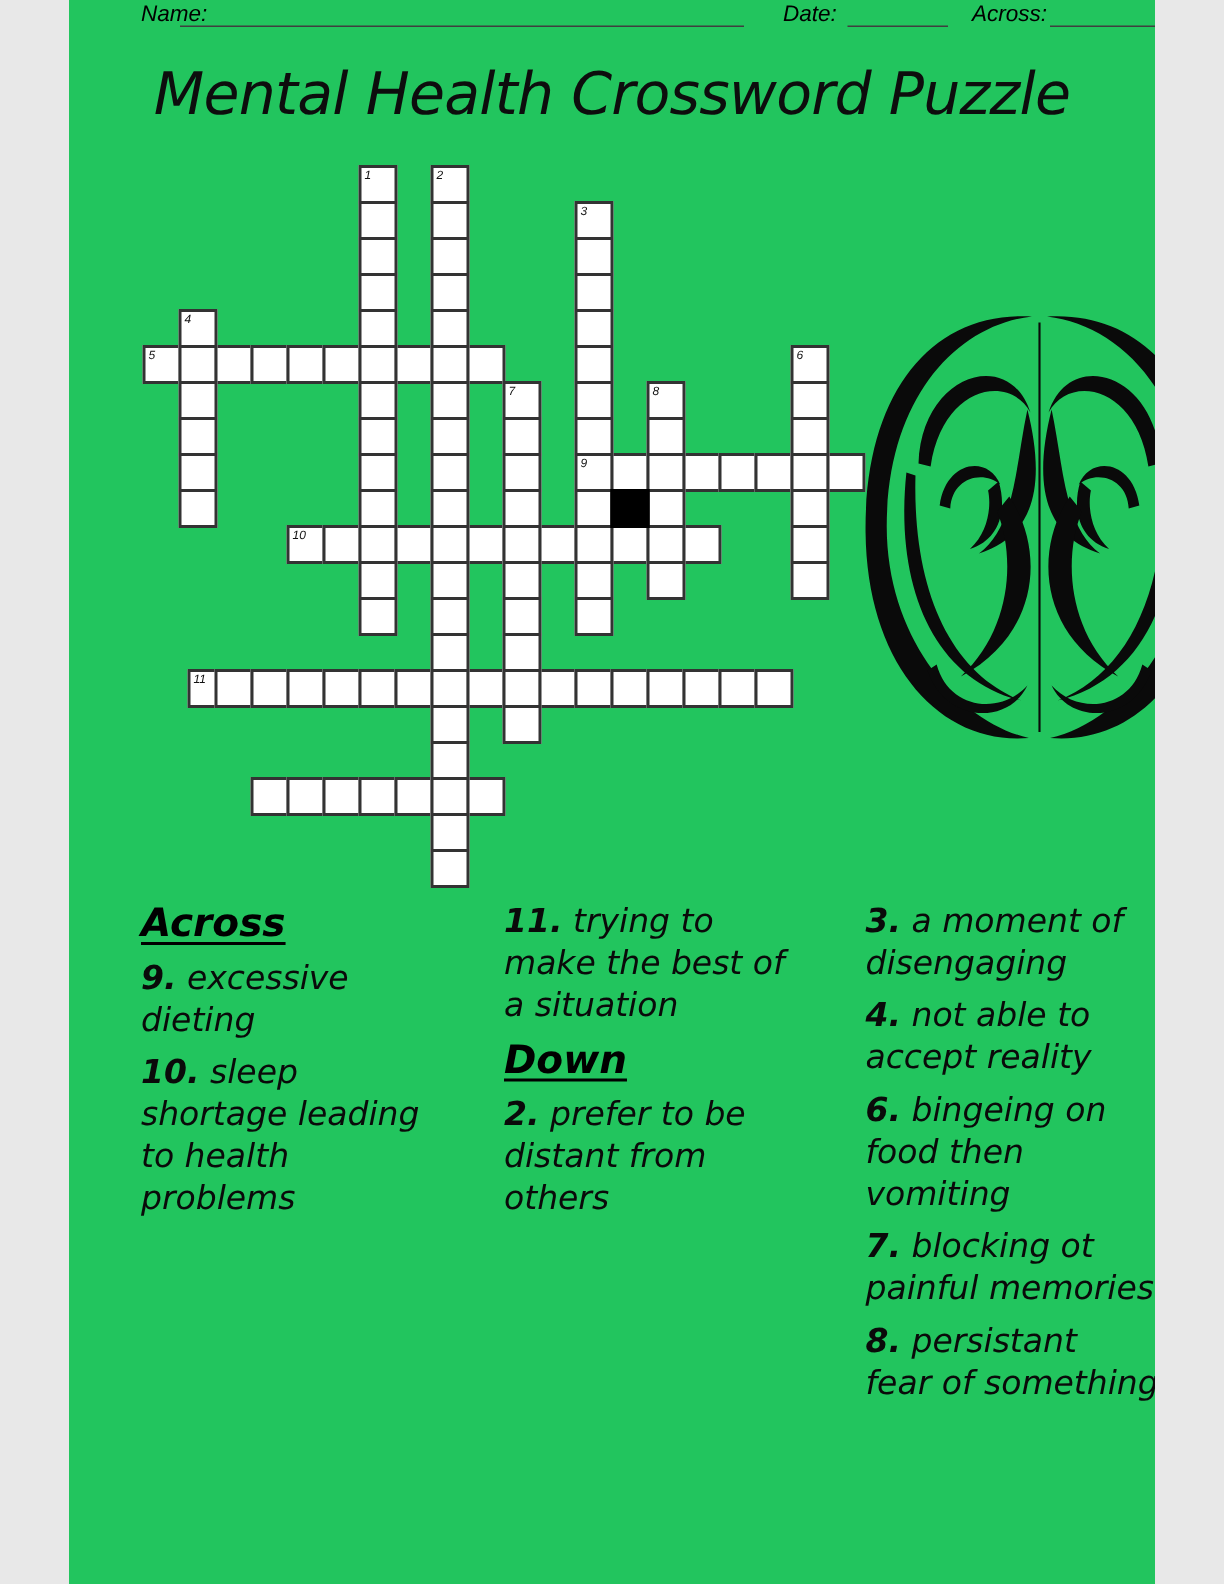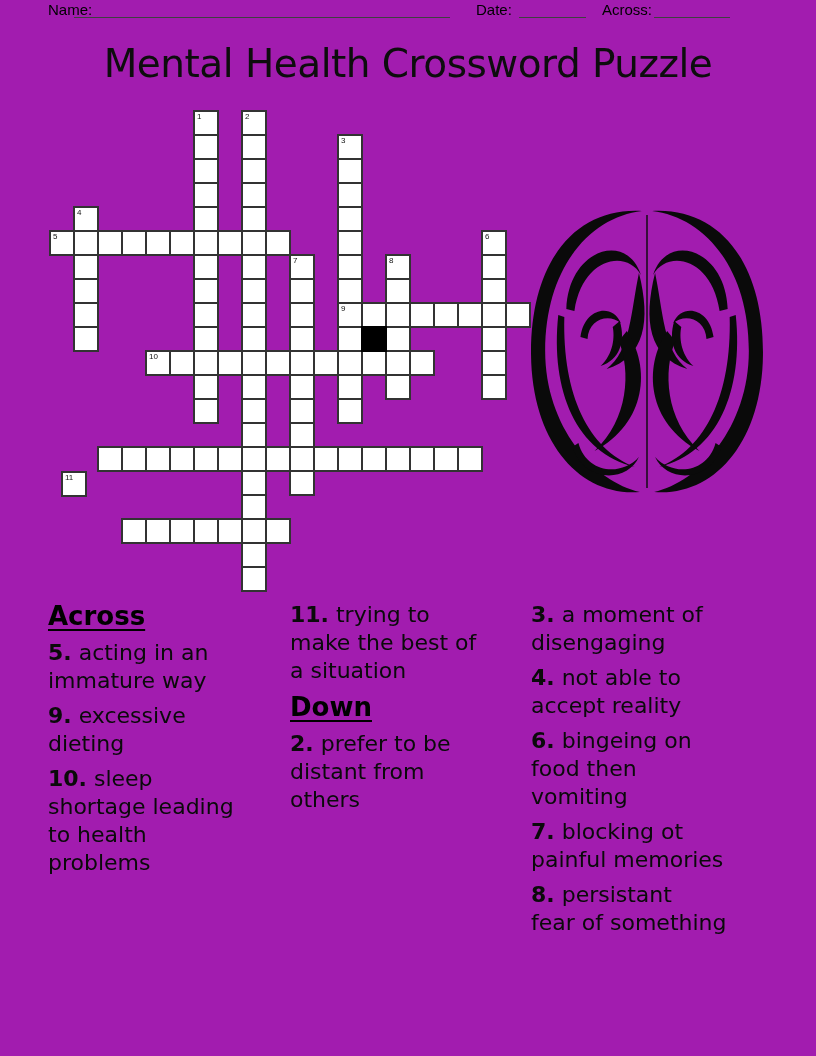--- a/index.html
+++ b/index.html
@@ -1,17 +1,17 @@
 <!DOCTYPE html>
 <html><head>
 <meta charset="utf-8">
 <style>
   html,body{margin:0;padding:0;background:#e8e8e8;}
-  .page{position:relative;width:816px;height:1056px;margin:0 auto;background:#a21caf;
-        font-family:"DejaVu Sans",sans-serif;overflow:hidden;color:#0a0a0a;}
+  .page{position:relative;width:724px;height:1056px;margin:0 auto;background:#22c55e;
+        font-family:"DejaVu Sans",sans-serif;overflow:hidden;color:#0a0a0a;font-style:italic;}
 
   
   .hdr-label{position:absolute;top:1px;font-family:"Liberation Sans",sans-serif;
              font-size:15px;line-height:18px;color:#000;}
   .hdr-line{position:absolute;top:17px;height:0;border-top:1.6px solid #3f3f3f;}
 
   
   .title{position:absolute;top:39px;left:0;width:100%;text-align:center;
          font-size:39px;line-height:50px;letter-spacing:-0.5px;color:#0d0d0d;}
 
@@ -80,21 +80,21 @@
       <div class="cell" style="left: 144px; top: 240px; border-color: rgb(51, 51, 51);"></div>
       <div class="cell" style="left: 168px; top: 240px; border-color: rgb(51, 51, 51);"></div>
       <div class="cell" style="left: 192px; top: 240px; border-color: rgb(51, 51, 51);"></div>
       <div class="cell" style="left: 216px; top: 240px; border-color: rgb(51, 51, 51);"></div>
       <div class="cell" style="left: 240px; top: 240px; border-color: rgb(51, 51, 51);"></div>
       <div class="cell" style="left: 264px; top: 240px; border-color: rgb(51, 51, 51);"></div>
       <div class="cell" style="left: 288px; top: 240px; border-color: rgb(51, 51, 51);"></div>
       <div class="cell" style="left: 312px; top: 240px; border-color: rgb(51, 51, 51);"></div>
       <div class="cell" style="left: 336px; top: 240px; border-color: rgb(51, 51, 51);"></div>
       <div class="cell" style="left: 360px; top: 240px; border-color: rgb(51, 51, 51);"></div>
-      <div class="cell" style="left: 12px; top: 336px; border-color: rgb(51, 51, 51); margin-top: 25px;">
+      <div class="cell" style="left: 30px; top: 336px; border-color: rgb(51, 51, 51);">
         <span class="cellnum">11</span>
       </div>
       <div class="cell" style="left: 48px; top: 336px; border-color: rgb(51, 51, 51);"></div>
       <div class="cell" style="left: 72px; top: 336px; border-color: rgb(51, 51, 51);"></div>
       <div class="cell" style="left: 96px; top: 336px; border-color: rgb(51, 51, 51);"></div>
       <div class="cell" style="left: 120px; top: 336px; border-color: rgb(51, 51, 51);"></div>
       <div class="cell" style="left: 144px; top: 336px; border-color: rgb(51, 51, 51);"></div>
       <div class="cell" style="left: 168px; top: 336px; border-color: rgb(51, 51, 51);"></div>
       <div class="cell" style="left: 192px; top: 336px; border-color: rgb(51, 51, 51);"></div>
       <div class="cell" style="left: 216px; top: 336px; border-color: rgb(51, 51, 51);"></div>
@@ -218,21 +218,20 @@
       </defs>
       <use href="#hemi"></use>
       <use href="#hemi" transform="translate(240,0) scale(-1,1)"></use>
       <line x1="120" y1="10" x2="120" y2="283" stroke="#0a0a0a" stroke-width="1.4"></line>
     </svg>
   </div>
 
   <div class="clues">
     <div class="clue-col" id="clue-col-0" style="left:48px;width:228px">
         <div class="clue-header">Across</div>
-        <p class="clue"><b>5.</b> acting in an<br>immature way</p>
         <p class="clue"><b>9.</b> excessive<br>dieting</p>
         <p class="clue"><b>10.</b> sleep<br>shortage leading<br>to health<br>problems</p>
       </div>
     <div class="clue-col" id="clue-col-1" style="left:290px;width:230px">
         <p class="clue"><b>11.</b> trying to<br>make the best of<br>a situation</p>
         <div class="clue-header">Down</div>
         <p class="clue"><b>2.</b> prefer to be<br>distant from<br>others</p>
       </div>
     <div class="clue-col" id="clue-col-2" style="left:531px;width:255px">
         <p class="clue"><b>3.</b> a moment of<br>disengaging</p>

